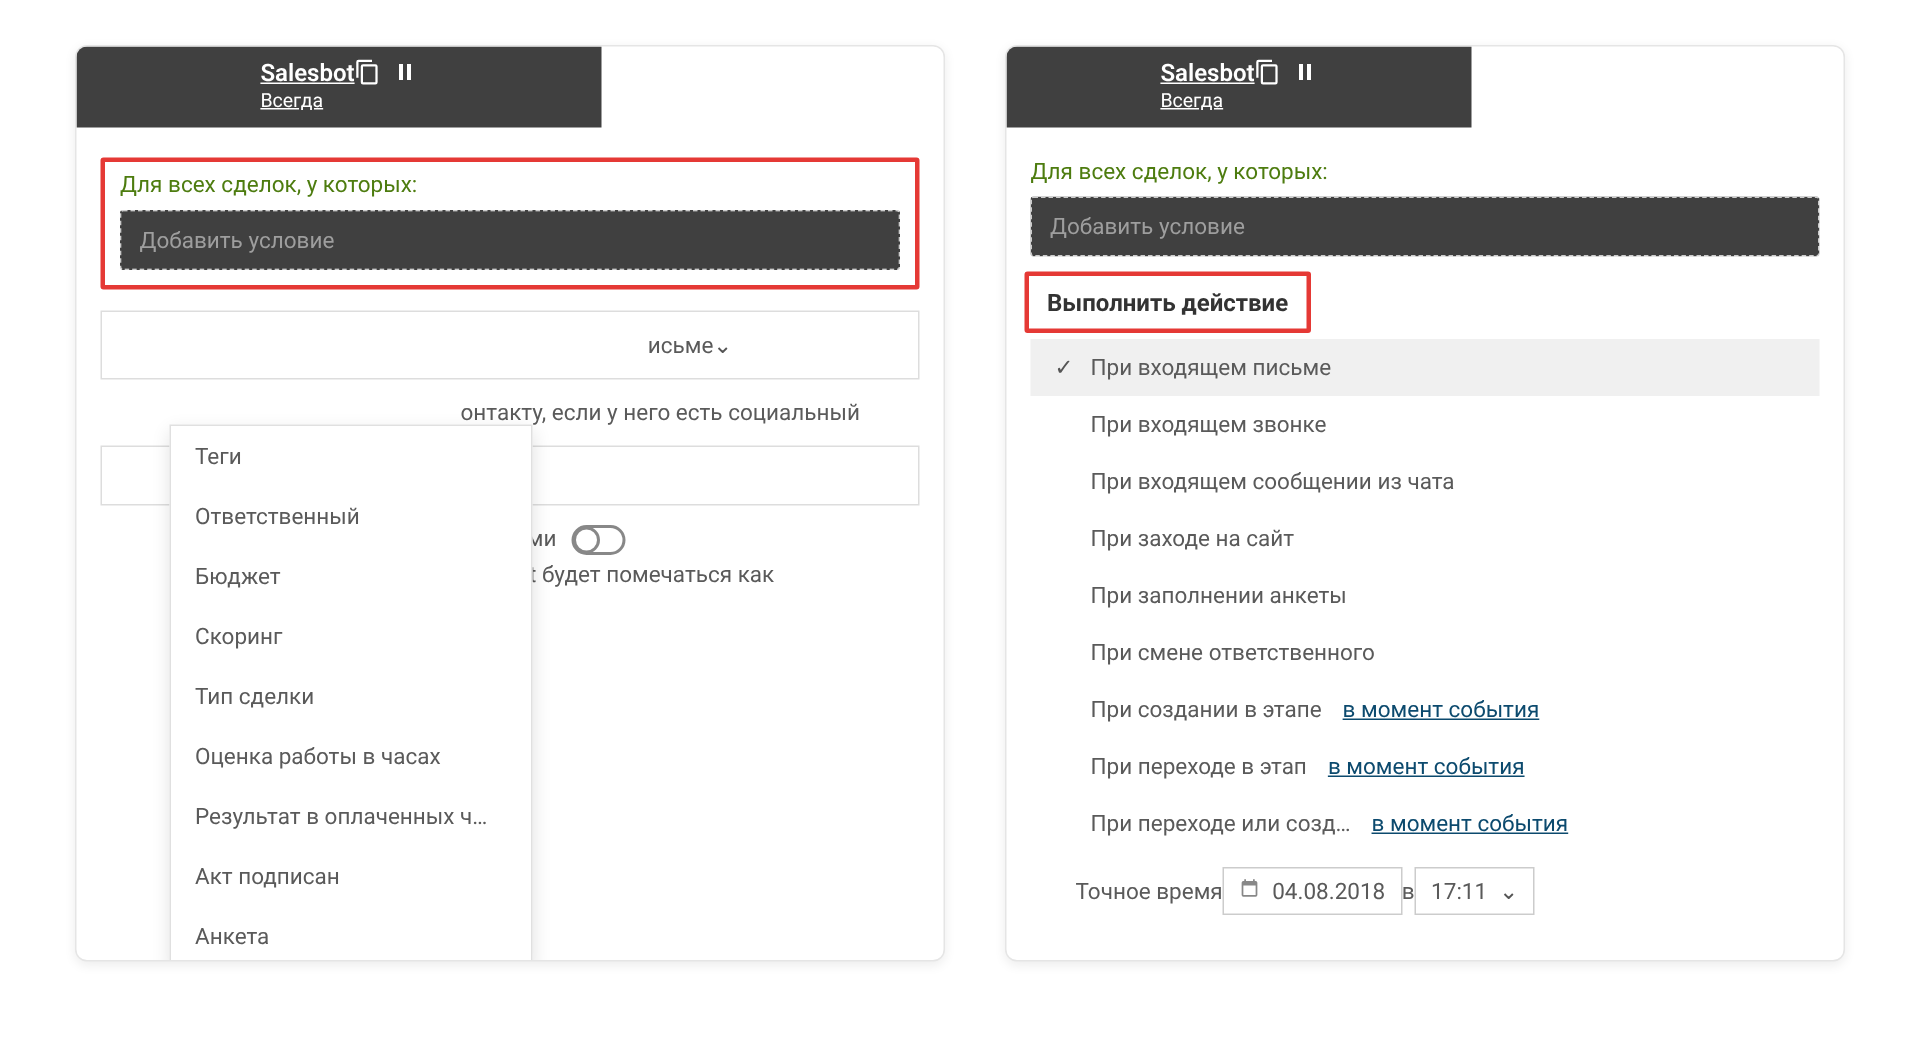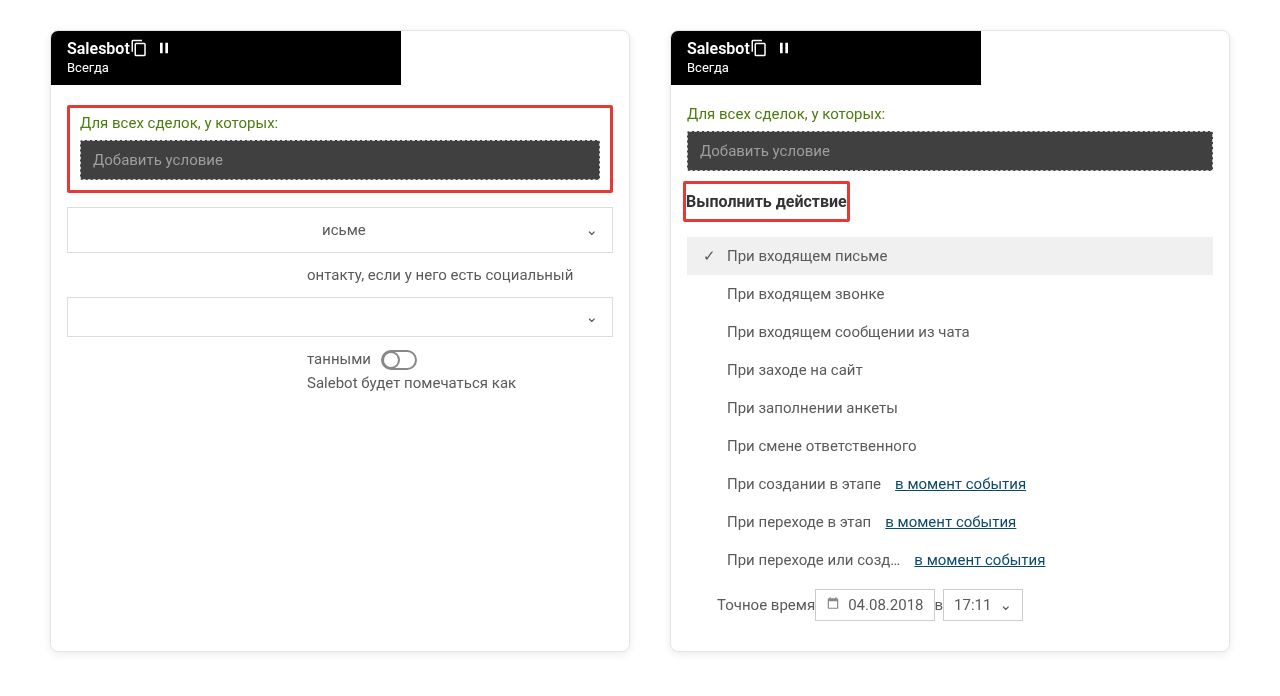--- a/index.html
+++ b/index.html
@@ -15,27 +15,28 @@
       width: 580px;
       background: #fff;
       border: 1px solid #e5e5e5;
       border-radius: 8px;
       overflow: hidden;
       box-shadow: 0 2px 8px rgba(0,0,0,0.08);
       position: relative;
     }
     .panel-right { width: 560px; }
     .header {
-      background: #000000;
+      background: #404040;
       color: #fff;
       padding: 8px 16px 10px 16px;
       display: flex;
-      justify-content: flex-start;
+      justify-content: center;
       align-items: flex-start;
       width: 350px;
+      text-decoration: underline;
     }
     .panel-right .header { width: 310px; }
     .header-text { display: flex; flex-direction: column; }
     .header-title { font-size: 16px; font-weight: 600; }
     .header-subtitle { font-size: 13px; margin-top: 2px; }
     .header-icons { display: flex; gap: 8px; align-items: center; }
     .icon-copy svg, .icon-pause svg { fill: #fff; }
     .content { padding: 20px 16px; color: #5a5a5a; }
     .condition-block { margin-bottom: 12px; }
     .condition-label { font-size: 15px; color: #4d7c0f; margin-bottom: 8px; }
@@ -48,24 +49,24 @@
       background: #404040;
       width: 100%;
     }
     .highlight-red {
       border: 3px solid #e53935;
       padding: 6px 10px 10px 10px;
       border-radius: 2px;
     }
     .highlight-red-narrow {
       border: 3px solid #e53935;
-      padding: 8px 0;
+      padding: 8px 12px;
       border-radius: 2px;
       display: inline-block;
-      margin: -2px 0 15px -4px;
+      margin: -2px 0 4px -4px;
     }
     .dropdown {
       position: absolute;
       top: 198px;
       left: 62px;
       width: 242px;
       background: #fff;
       border: 1px solid #e0e0e0;
       box-shadow: 0 4px 12px rgba(0,0,0,0.12);
       z-index: 10;
@@ -145,21 +146,21 @@
     }
     .date-box, .time-box {
       border: 1px solid #ccc;
       padding: 6px 10px;
       display: flex;
       align-items: center;
       gap: 8px;
       background: #fff;
     }
     .behind-block { margin-top: 14px; }
-    .behind-block .select-row { margin-left: 0; width: 100%; }
+    .behind-block .select-row { margin-left: 0; width: 100%; justify-content: center; }
     .panel-left-content { position: relative; }
   </style>
 </head>
 <body>
 
 <div class="panel">
   <div class="header">
     <div class="header-text">
       <span class="header-title">Salesbot</span>
       <span class="header-subtitle">Всегда</span>
@@ -194,20 +195,32 @@
         <span></span>
         <span class="chevron">⌄</span>
       </div>
       <div class="behind-text">
         <span>танными</span>
         <span class="toggle"></span>
       </div>
       <div class="behind-text">Salebot будет помечаться как</div>
     </div>
 
+    <div class="dropdown">
+      <div class="dropdown-item">Теги</div>
+      <div class="dropdown-item">Ответственный</div>
+      <div class="dropdown-item">Бюджет</div>
+      <div class="dropdown-item">Скоринг</div>
+      <div class="dropdown-item">Тип сделки</div>
+      <div class="dropdown-item">Оценка работы в часах</div>
+      <div class="dropdown-item">Результат в оплаченных ч…</div>
+      <div class="dropdown-item">Акт подписан</div>
+      <div class="dropdown-item">Анкета</div>
+
+    </div>
   </div>
 </div>
 
 <div class="panel panel-right">
   <div class="header">
     <div class="header-text">
       <span class="header-title">Salesbot</span>
       <span class="header-subtitle">Всегда</span>
     </div>
     <div class="header-icons">

